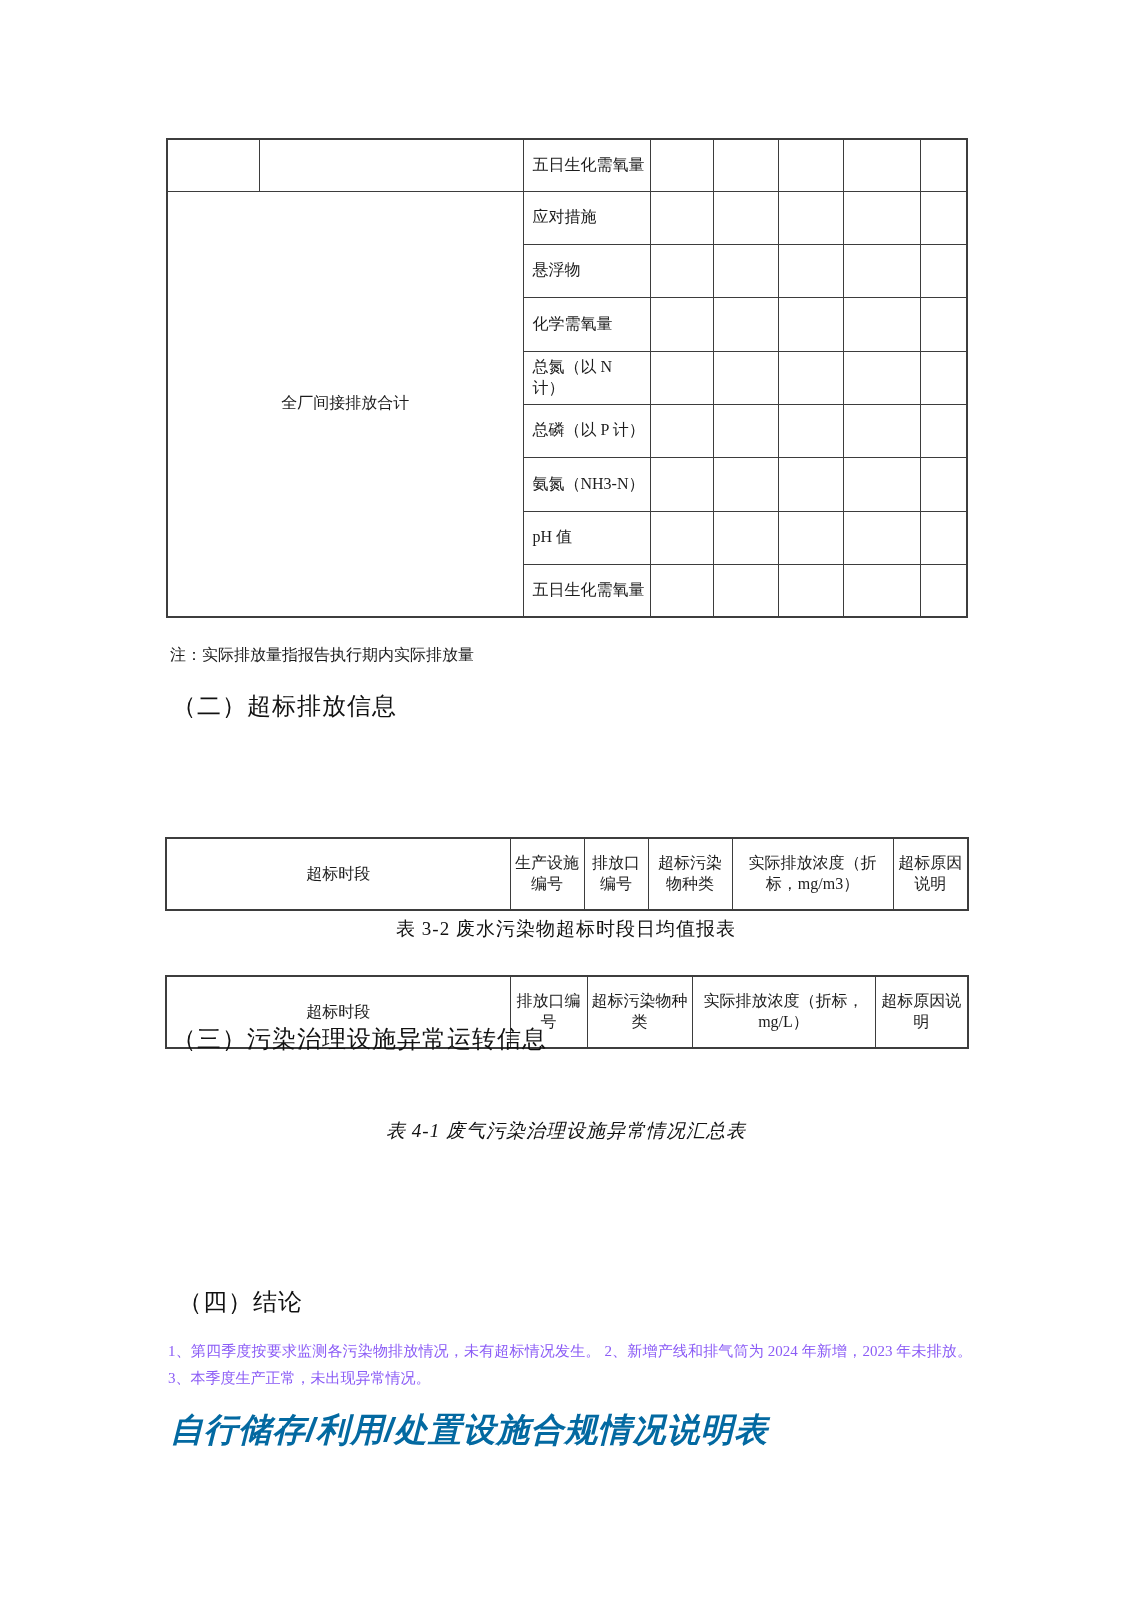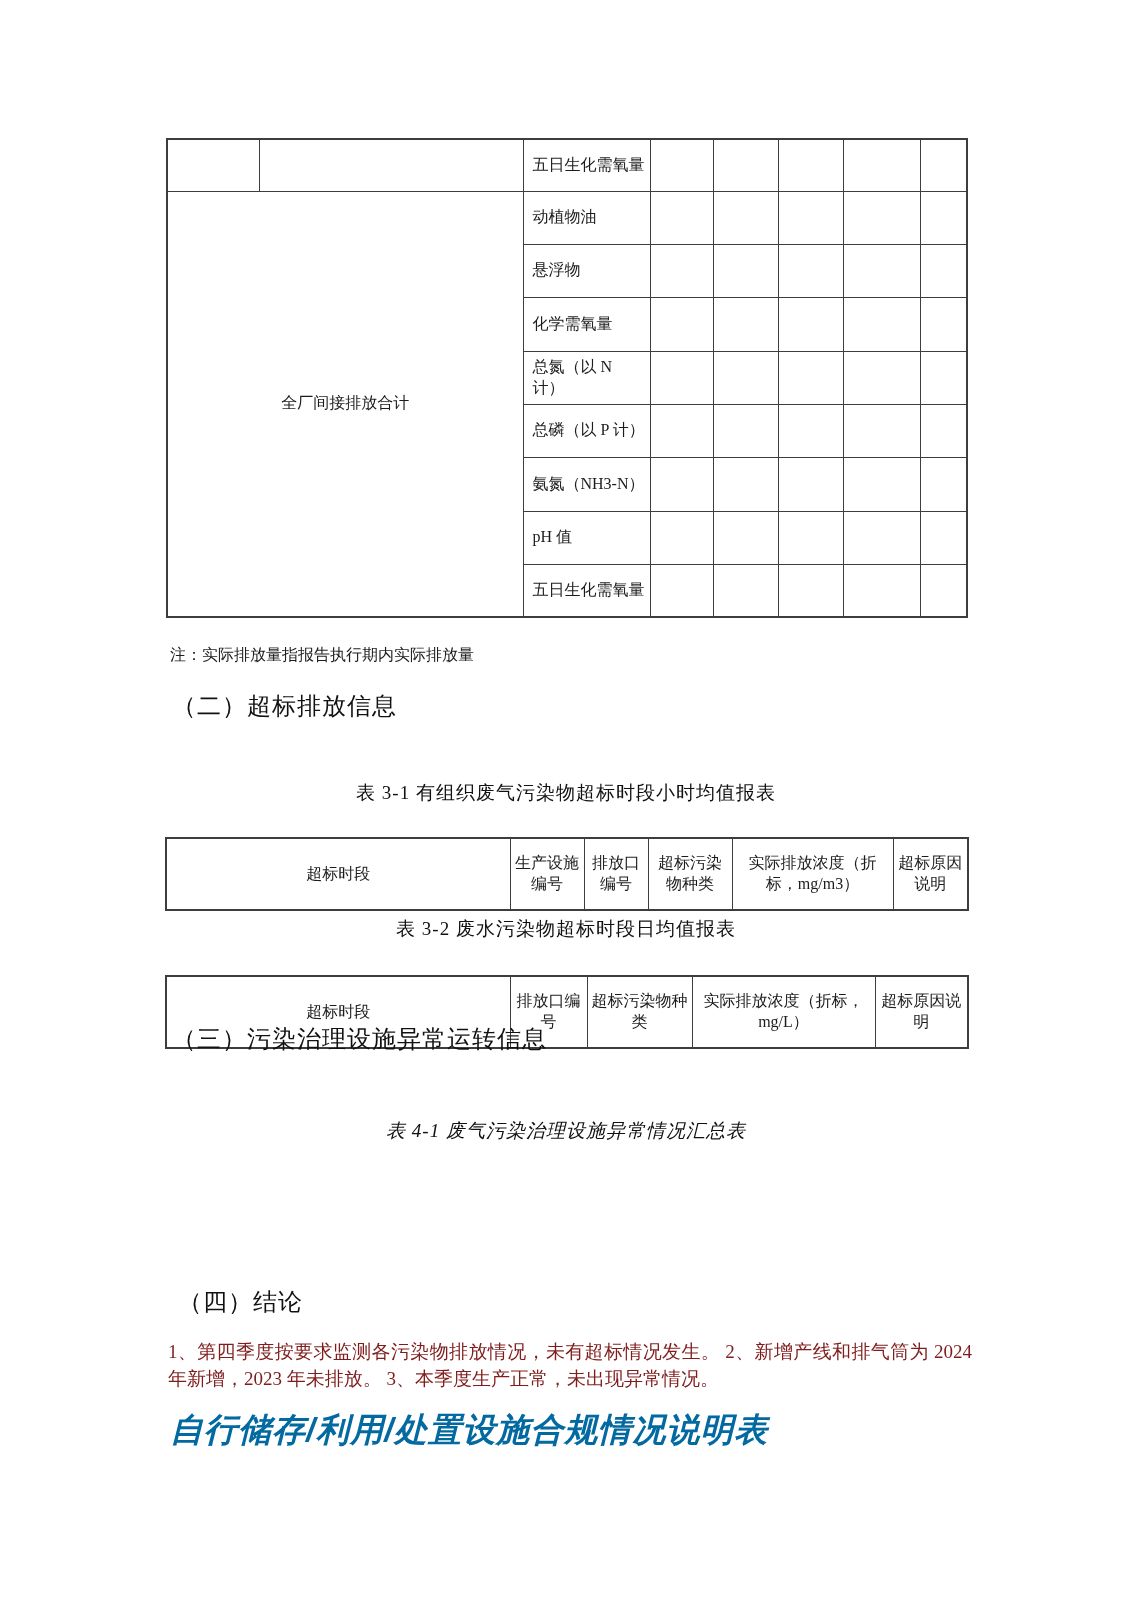--- a/index.html
+++ b/index.html
@@ -45,23 +45,23 @@
   }
   .table-title {
     width: 802px;
     text-align: center;
     font-size: 19px;
     letter-spacing: 1px;
     color: #111111;
   }
   .conclusion-text {
     width: 804px;
-    font-size: 19px;
+    font-size: 15px;
     line-height: 27px;
-    color: #7f1d1d;
+    color: #8b5cf6;
     text-align: justify;
   }
   .big-title {
     font-family: "Liberation Sans", "DejaVu Sans", sans-serif;
     font-weight: 700;
     font-size: 33px;
     letter-spacing: 1px;
     color: #0369a1;
     font-style: italic;
   }
@@ -88,21 +88,21 @@
       <td class="center-cell"></td>
       <td class="name-cell">五日生化需氧量</td>
       <td></td>
       <td></td>
       <td></td>
       <td></td>
       <td></td>
     </tr>
     <tr style="height:53px;">
       <td class="center-cell" colspan="2" rowspan="8">全厂间接排放合计</td>
-      <td class="name-cell">动植物油</td>
+      <td class="name-cell">应对措施</td>
       <td></td>
       <td></td>
       <td></td>
       <td></td>
       <td></td>
     </tr>
     <tr style="height:53px;">
       <td class="name-cell">悬浮物</td>
       <td></td>
       <td></td>
@@ -158,21 +158,20 @@
       <td></td>
       <td></td>
     </tr>
   </tbody>
     </table>
 
   <div class="abs note-text" style="left:170px; top:645px;">注：实际排放量指报告执行期内实际排放量</div>
 
   <div class="abs section-heading" style="left:172px; top:690px;">（二）超标排放信息</div>
 
-  <div class="abs table-title" style="left:165px; top:780px;">表 3-1 有组织废气污染物超标时段小时均值报表</div>
 
   <table class="abs" style="left:165px; top:837px; width:802px;">
     <colgroup>
       <col style="width:344px">
         <col style="width:74px">
         <col style="width:64px">
       <col style="width:84px">
         <col style="width:161px">
         <col style="width:75px">
     </colgroup>

